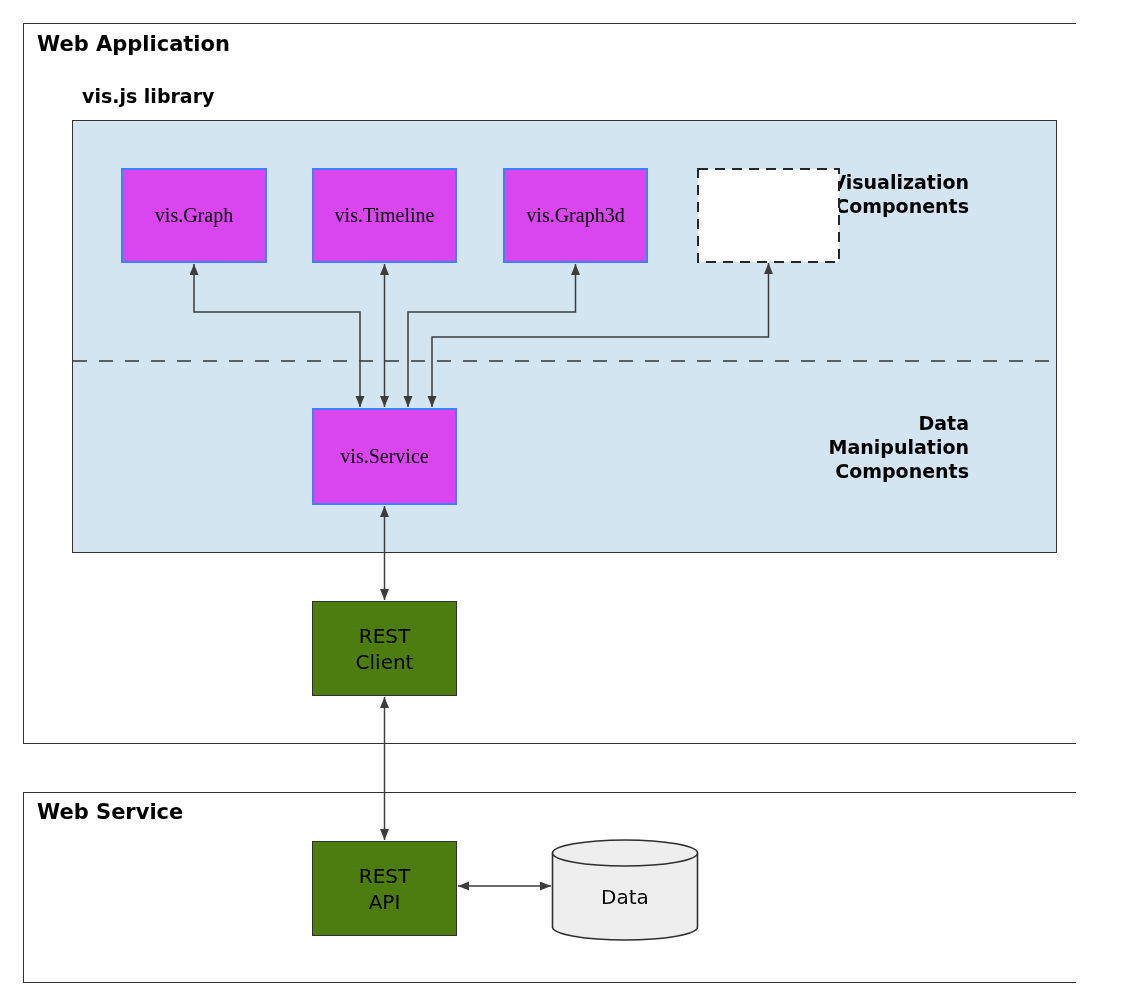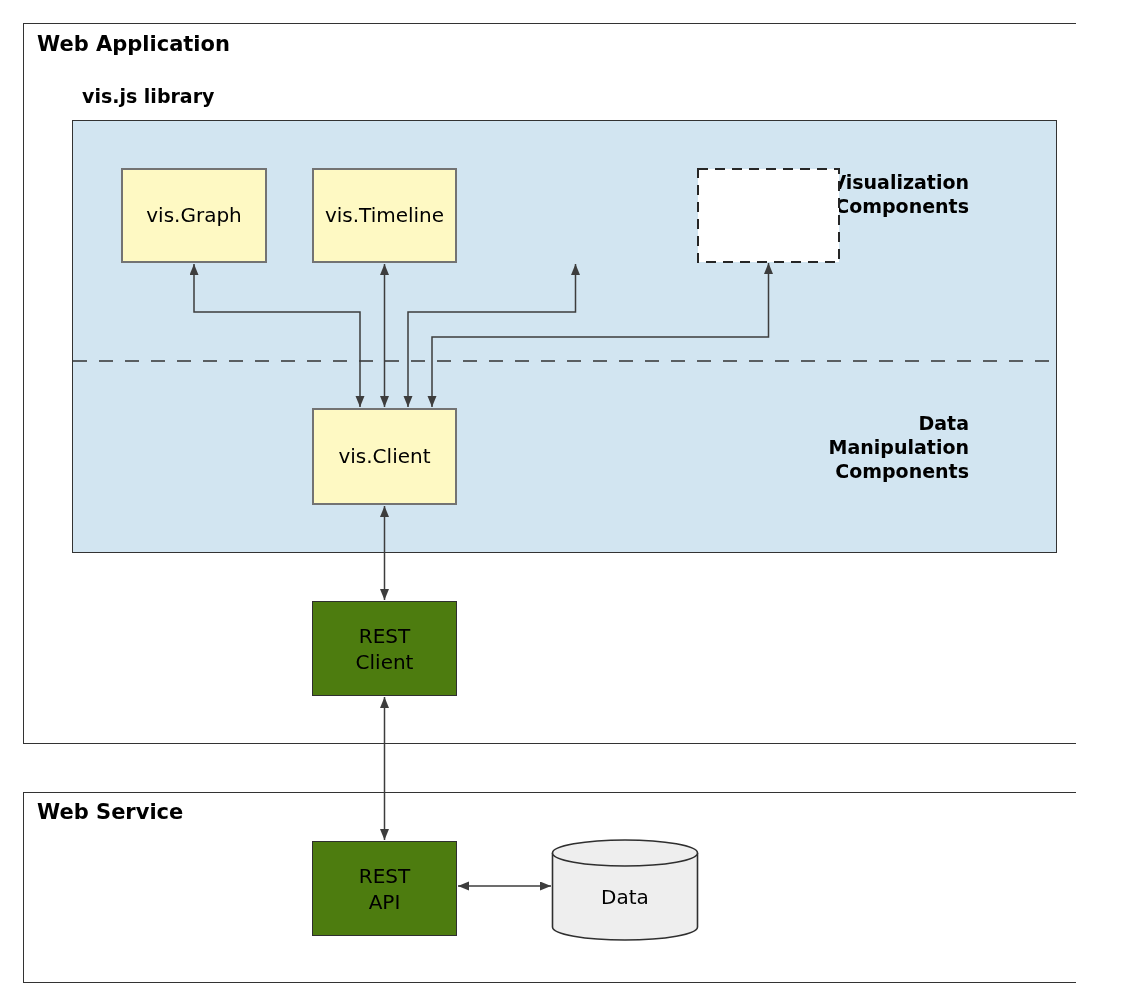--- a/index.html
+++ b/index.html
@@ -14,25 +14,26 @@
   .abs{position:absolute;box-sizing:border-box;}
   .container-box{
     border:1.5px solid #333;
     background:transparent;
   }
   .blue-panel{
     background:#d2e5f1;
     border:1.4px solid #333;
   }
   .white-box{
-    background:#fef9c3;
-    border:2px solid #737373;
+    background:#d946ef;
+    border:2px solid #3b82f6;
     display:flex;align-items:center;justify-content:center;
     font-size:20px;line-height:1.25;text-align:center;
     z-index:3;
+    font-family:Liberation Serif, serif;
   }
   .gray-box{
     background:#4d7c0f;
     border:1.7px solid #2f2f2f;
     display:flex;align-items:center;justify-content:center;
     font-size:20px;line-height:1.3;text-align:center;
     white-space:pre-line;
     z-index:3;
   }
   .dashed-label{
@@ -77,27 +78,30 @@
   <div class="abs side-label" style="right:107px;top:411px;">Data
 Manipulation
 Components</div>
 
   <div class="abs white-box" style="left:121px;top:168px;width:146px;height:95px;">
     <span>vis.Graph</span>
   </div>
   <div class="abs white-box" style="left:312px;top:168px;width:145px;height:95px;">
     <span>vis.Timeline</span>
   </div>
+  <div class="abs white-box" style="left:503px;top:168px;width:145px;height:95px;">
+    <span>vis.Graph3d</span>
+  </div>
 
   <div class="abs dashed-label" style="left:697px;top:168px;width:143px;height:95px;">
     <span>...</span>
   </div>
 
   <div class="abs white-box" style="left:312px;top:408px;width:145px;height:97px;">
-    <span>vis.Client</span>
+    <span>vis.Service</span>
   </div>
 
   <div class="abs gray-box" style="left:312px;top:601px;width:145px;height:95px;">REST
 Client</div>
 
   <div class="abs gray-box" style="left:312px;top:841px;width:145px;height:95px;">REST
 API</div>
 
   <div class="abs cyl-label" style="left:552px;top:853px;width:146px;height:87px;">
     <span>Data</span>

